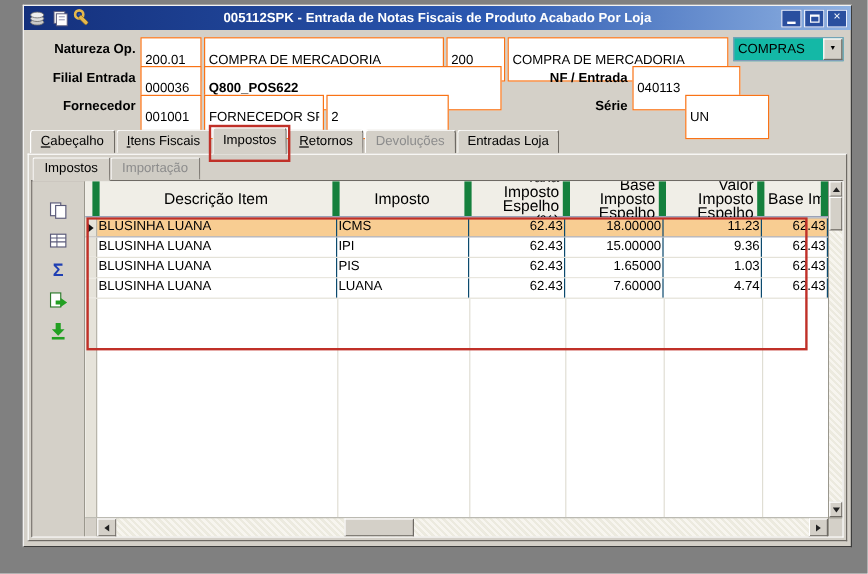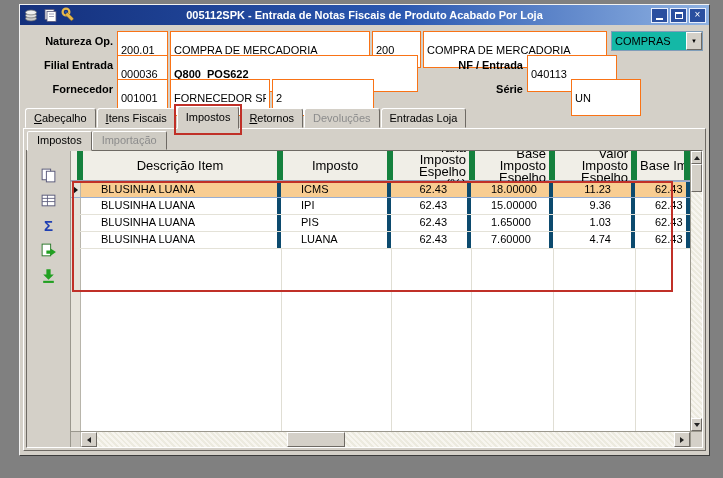--- a/index.html
+++ b/index.html
@@ -109,21 +109,21 @@
   .c1 { width:200px; flex:none; }
   .c2 { width:110px; flex:none; }
   .c3 { width:80px; flex:none; }
   .c4 { width:82px; flex:none; }
   .c5 { width:82px; flex:none; }
   .c6 { flex:1; min-width:0; }
   .rowsarea { flex:1; position:relative; overflow:hidden; background:#fff; }
   .colline { position:absolute; top:0; bottom:0; width:1px; background:#e0ded4; }
   .selstrip { position:absolute; left:0; top:0; bottom:0; width:10px; background:#e6e3da; border-right:1px solid #b8b5ab; }
   .grow { display:flex; height:17px; border-bottom:1px solid #e4e2d8; background:#fff; position:relative; z-index:1; }
-  .gc { border-right:4px solid #0c4a6e; padding:1px 20px 0; font-size:11px; white-space:nowrap; overflow:hidden; }
+  .gc { border-right:1px solid #0c4a6e; padding:1px 1px 0; font-size:11px; white-space:nowrap; overflow:hidden; }
   .gc.rgt { text-align:right; }
   .gc.c0 { padding:0; display:flex; align-items:center; justify-content:center; background:#e6e3da; border-right:1px solid #b8b5ab; }
   .grow.sel { background:#f8cd92; border-top:1px solid #98aed2; border-bottom:1px solid #98aed2; }
   .rowarrow { width:0; height:0; border-left:5px solid #111; border-top:4px solid transparent; border-bottom:4px solid transparent; display:block; }
   .rows-annot { left:1px; top:0; width:601px; height:111px; z-index:6; }
   
   .hscroll { height:16px; display:flex; border-top:1px solid #9a978d; background:#f1efe7; flex:none; }
   .hcorner { width:10px; background:#d4d0c8; border-right:1px solid #b8b5ab; flex:none; }
   .sbtn {
     width:16px; background:#d4d0c8; flex:none;

